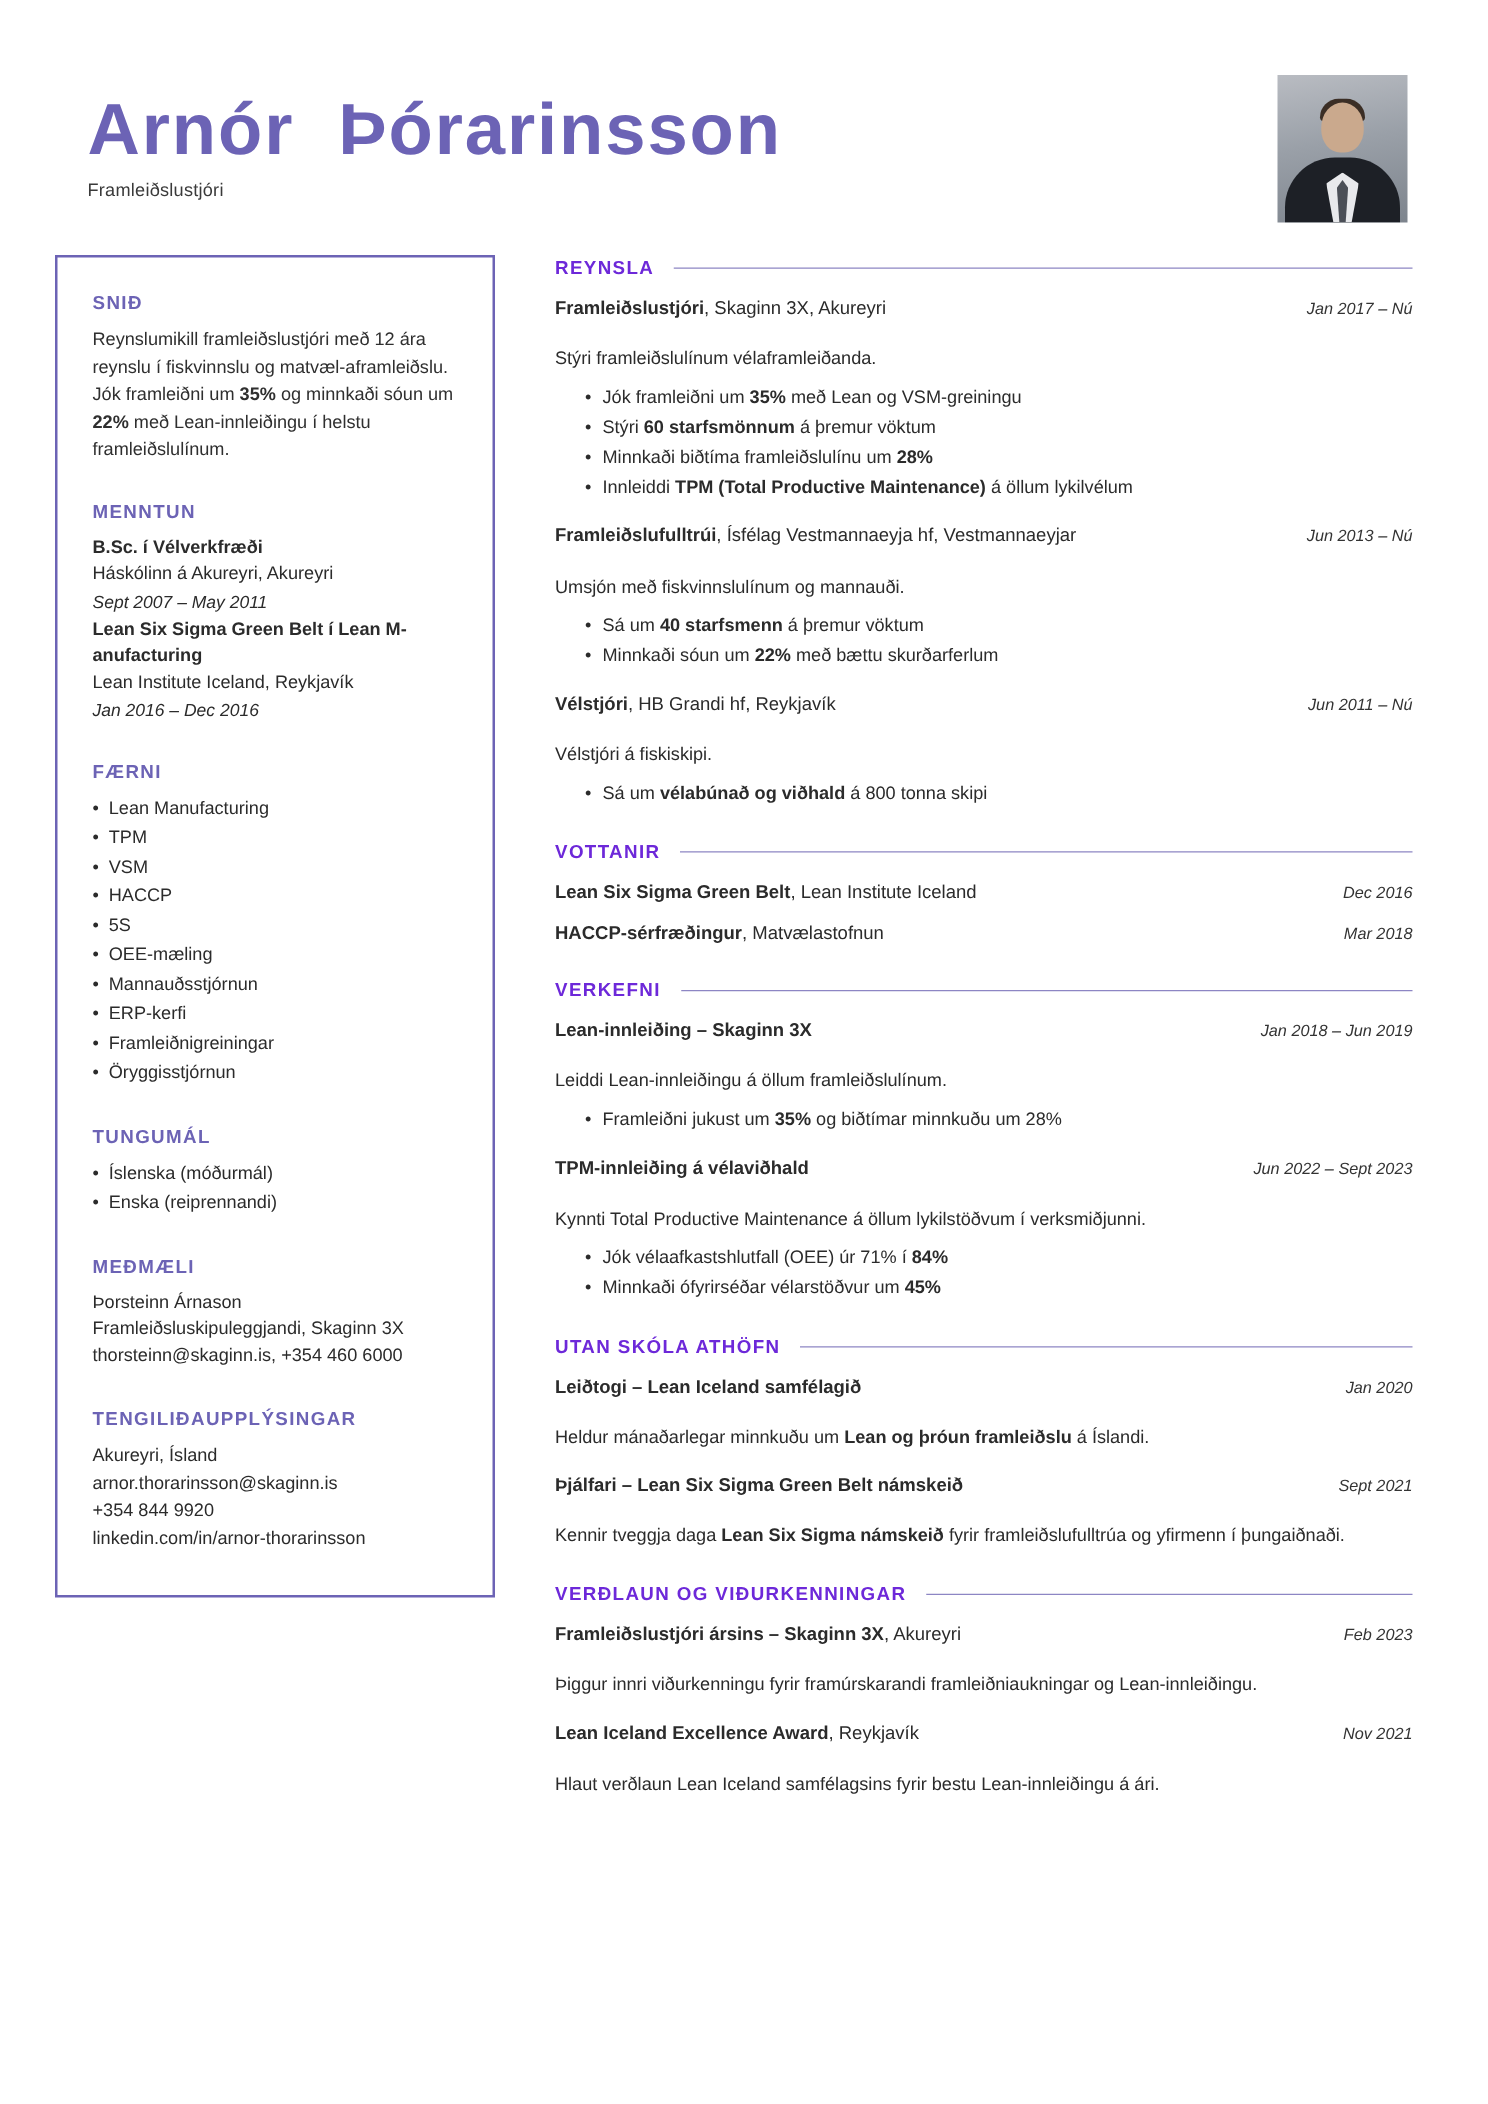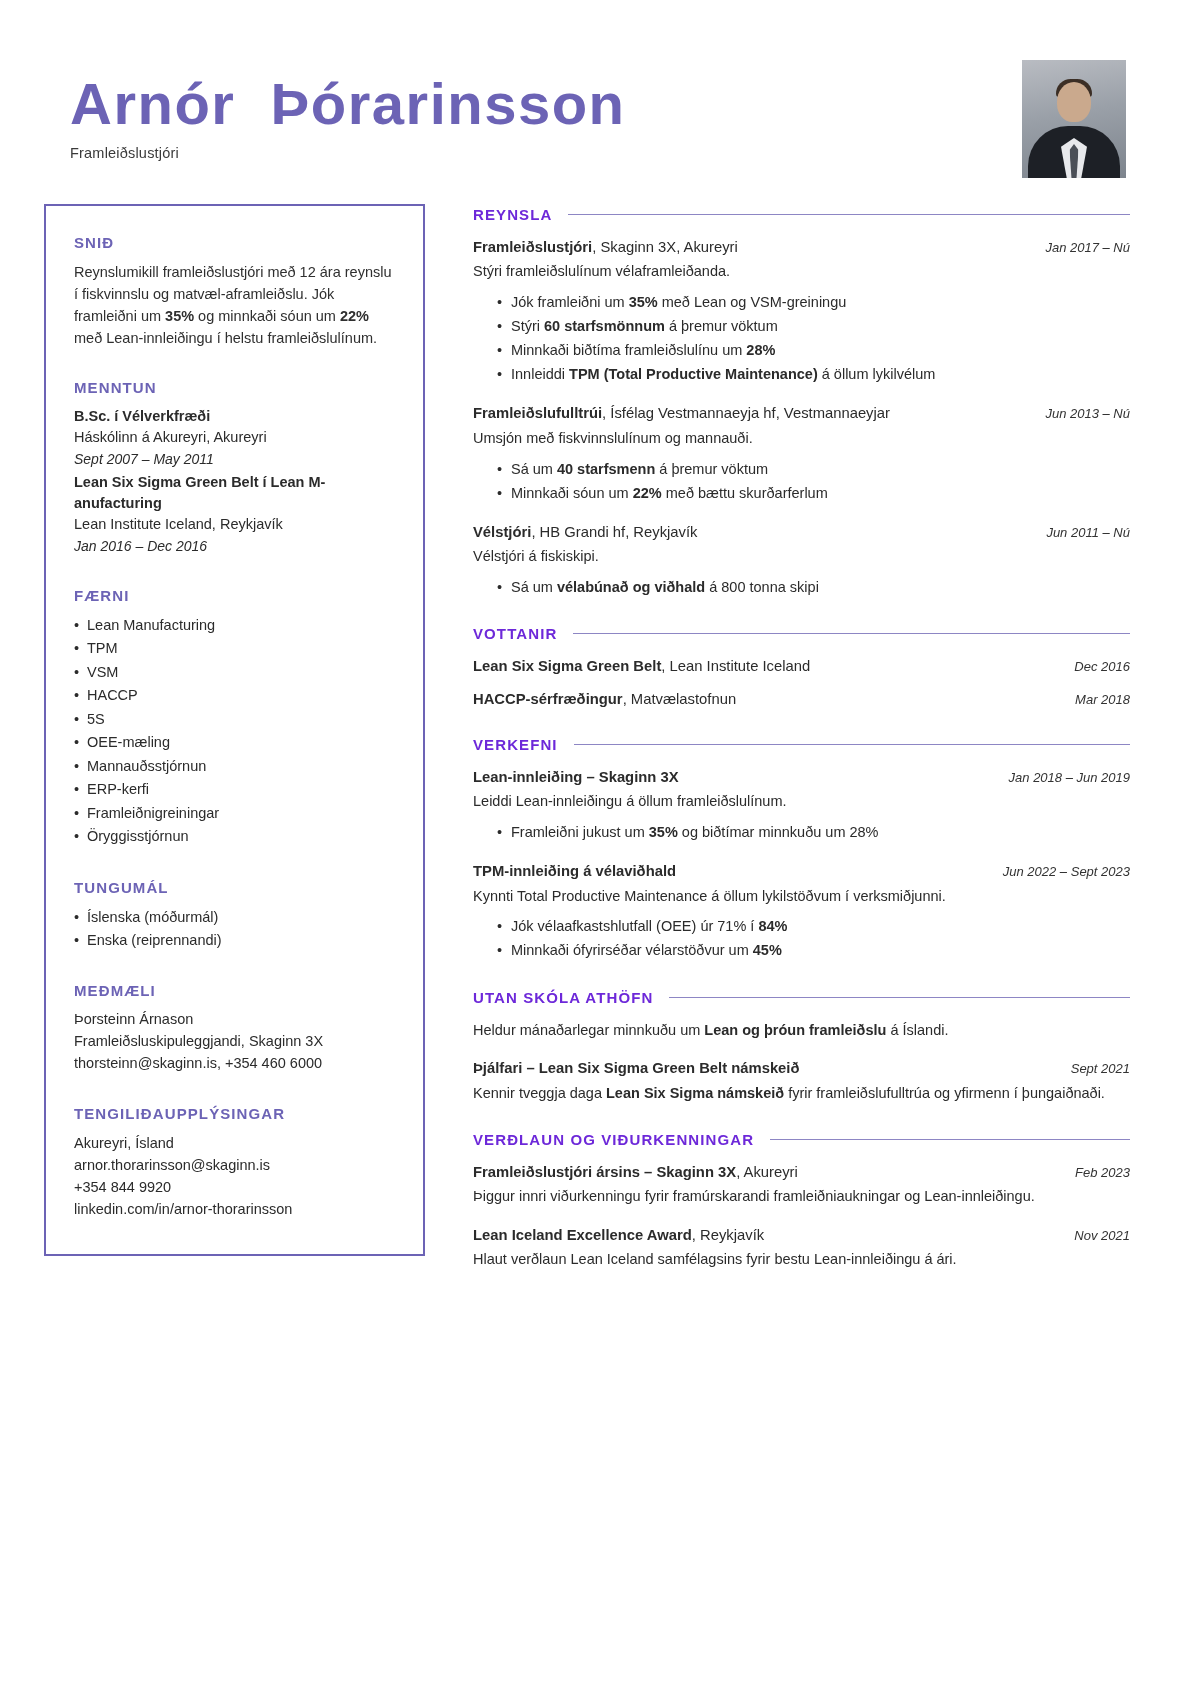--- a/index.html
+++ b/index.html
@@ -95,21 +95,21 @@
 
   
   .content {
     display: flex;
     margin-top: 26px;
     align-items: flex-start;
   }
 
   
   .left {
-    width: 381px;
+    width: 352px;
     flex: none;
     border: 2px solid #6c63b5;
     padding: 28px 26px 34px 28px;
     margin-left: 2px;
   }
   .side-h {
     color: #6c63b5;
     font-size: 15px;
     font-weight: bold;
     letter-spacing: 1.1px;
@@ -181,21 +181,21 @@
   }
   .entry-title { font-size: 14.8px; line-height: 1.45; }
   .entry-title b { font-weight: bold; }
   .entry-date {
     font-size: 13px;
     font-style: italic;
     color: #333;
     white-space: nowrap;
     flex: none;
   }
-  .entry-sub { font-size: 14.5px; line-height: 1.5; margin-top: 3px; }
+  .entry-sub { font-size: 14.5px; line-height: 1.5; margin-top: 19px; }
   ul.bullets {
     list-style: none;
     margin: 7px 0 0 0;
     padding: 0 0 0 24px;
   }
   ul.bullets li {
     font-size: 14.5px;
     line-height: 1.66;
     position: relative;
     padding-left: 14px;
@@ -388,20 +388,24 @@
         </div>
       </section>
 
       <section class="section">
         <div class="sec-head">
           <h2>UTAN SKÓLA ATHÖFN</h2>
           <div class="sec-rule"></div>
         </div>
 
         <div class="entry">
+          <div class="entry-top">
+            <div class="entry-title"><b>Leiðtogi – Lean Iceland samfélagið</b></div>
+            <div class="entry-date">Jan 2020</div>
+          </div>
           <div class="entry-sub"><span>Heldur mánaðarlegar minnkuðu um </span><b>Lean og þróun framleiðslu</b><span> á Íslandi.</span></div>
         </div>
 
         <div class="entry">
           <div class="entry-top">
             <div class="entry-title"><b>Þjálfari – Lean Six Sigma Green Belt námskeið</b></div>
             <div class="entry-date">Sept 2021</div>
           </div>
           <div class="entry-sub"><span>Kennir tveggja daga </span><b>Lean Six Sigma námskeið</b><span> fyrir framleiðslufulltrúa og yfirmenn í þungaiðnaði.</span></div>
         </div>

